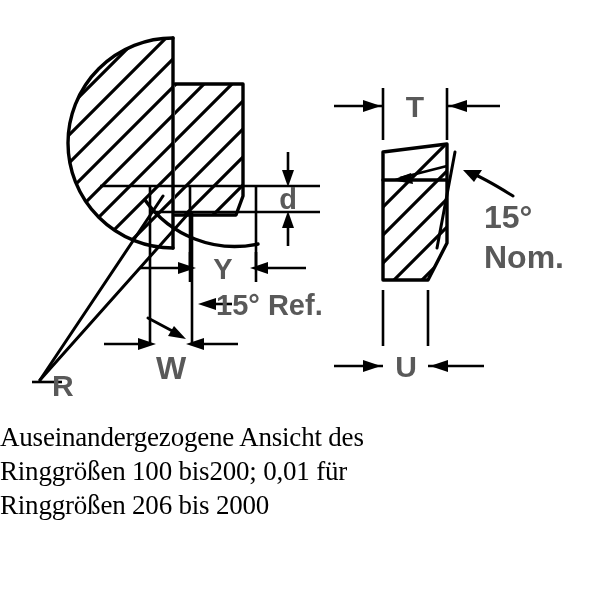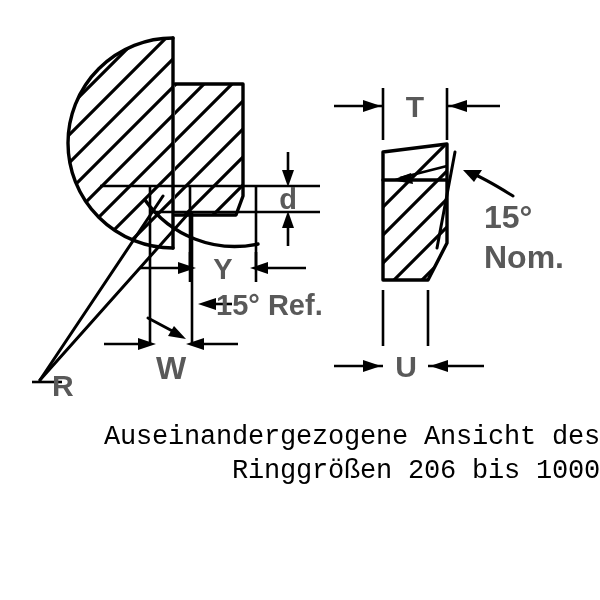--- a/index.html
+++ b/index.html
@@ -25,23 +25,23 @@
     top: 0;
     width: 600px;
     height: 420px;
     display: block;
   }
   .caption-block {
     position: absolute;
     left: 0;
     top: 420px;
     width: 600px;
-    text-align: right;
+    text-align: left;
     color: #000000;
-    font-family: Liberation Mono, monospace;
+    font-family: Liberation Serif, serif;
     font-size: 27px;
     line-height: 34px;
     letter-spacing: -0.2px;
   }
   .caption-line {
     display: block;
     white-space: nowrap;
   }
   .dim-label {
     font-family: "Liberation Sans", sans-serif;
@@ -231,16 +231,17 @@
       <polygon class="arrow-solid" points="381,366 363,360 363,372"></polygon>
       <path class="dim-line" d="M 484 366 L 428 366"></path>
       <polygon class="arrow-solid" points="430,366 448,360 448,372"></polygon>
       <text class="dim-label" x="406" y="377" font-size="30" text-anchor="middle">U</text>
     </g>
 
   </svg>
 
   <div class="caption-block">
     <span class="caption-line">Auseinandergezogene Ansicht des</span>
-    <span class="caption-line">Ringgrößen 206 bis 1000</span>
+    <span class="caption-line">Ringgrößen 100 bis200; 0,01 für</span>
+    <span class="caption-line">Ringgrößen 206 bis 2000</span>
   </div>
 
 </div>
 
 </body></html>

